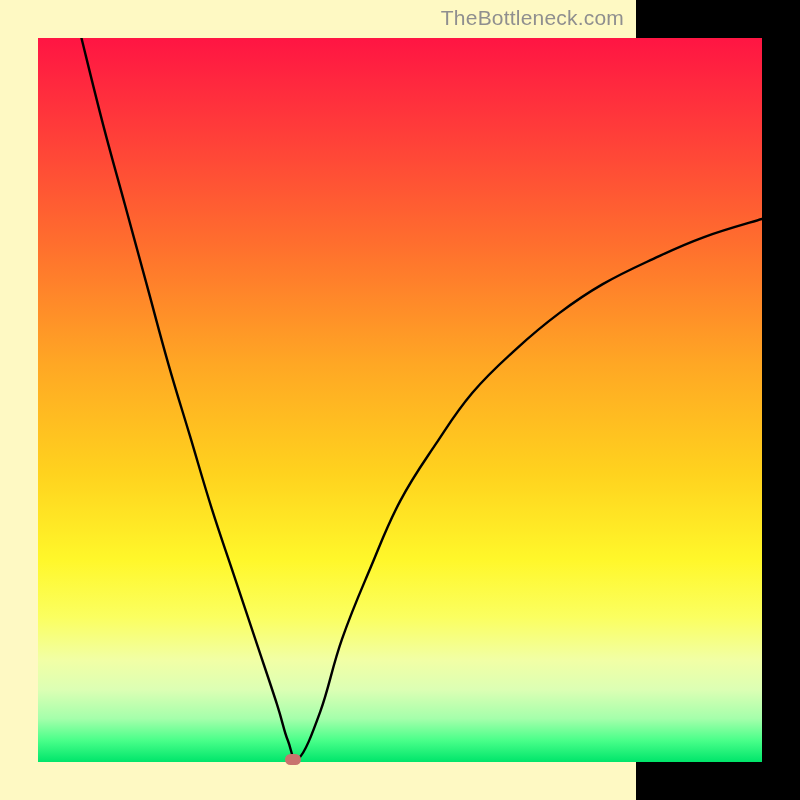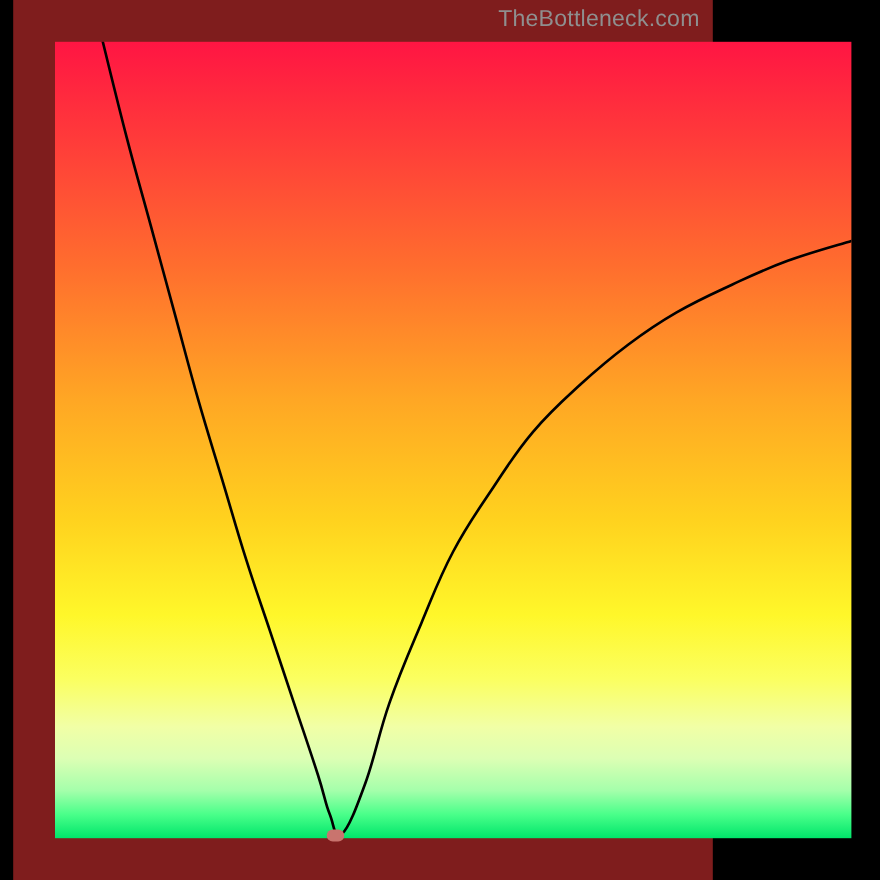--- a/index.html
+++ b/index.html
@@ -6,25 +6,25 @@
     margin: 0;
     padding: 0;
     width: 800px;
     height: 800px;
     background: #000;
     overflow: hidden;
     font-family: Arial, Helvetica, sans-serif;
   }
   .frame {
     position: absolute;
-    left: 12px;
+    left: 0;
     top: 0;
     width: 636px;
     height: 800px;
-    background: #7f1d1d;
+    background: #fef9c3;
   }
   .plot {
     position: absolute;
     left: 38px;
     top: 38px;
     width: 724px;
     height: 724px;
     background: linear-gradient(
       to bottom,
       #ff1543 0%,

